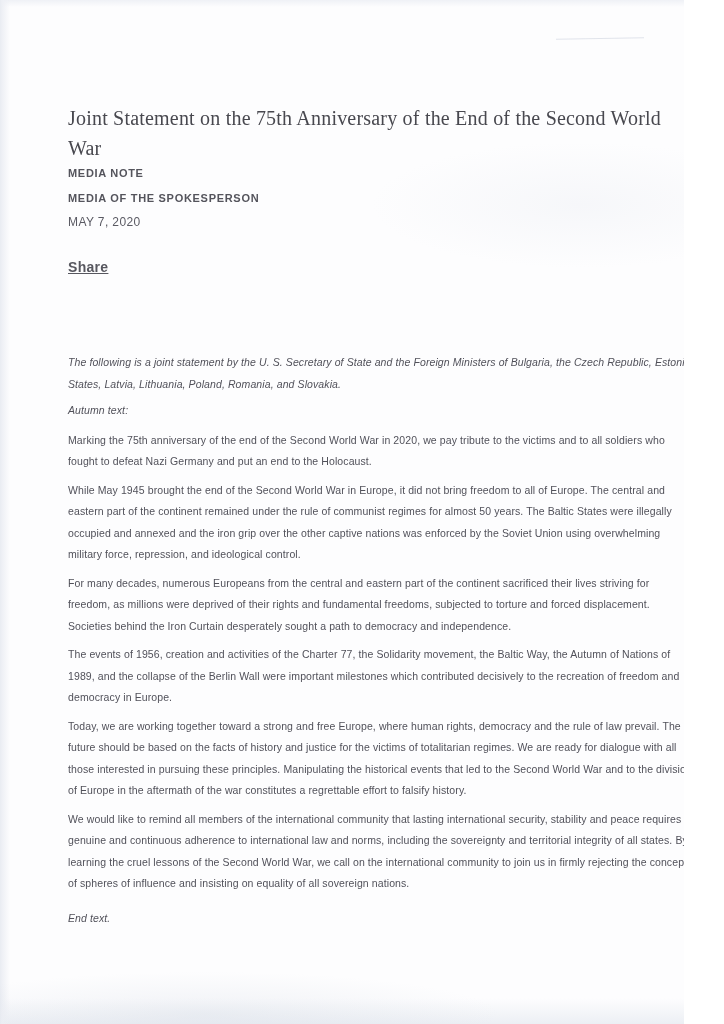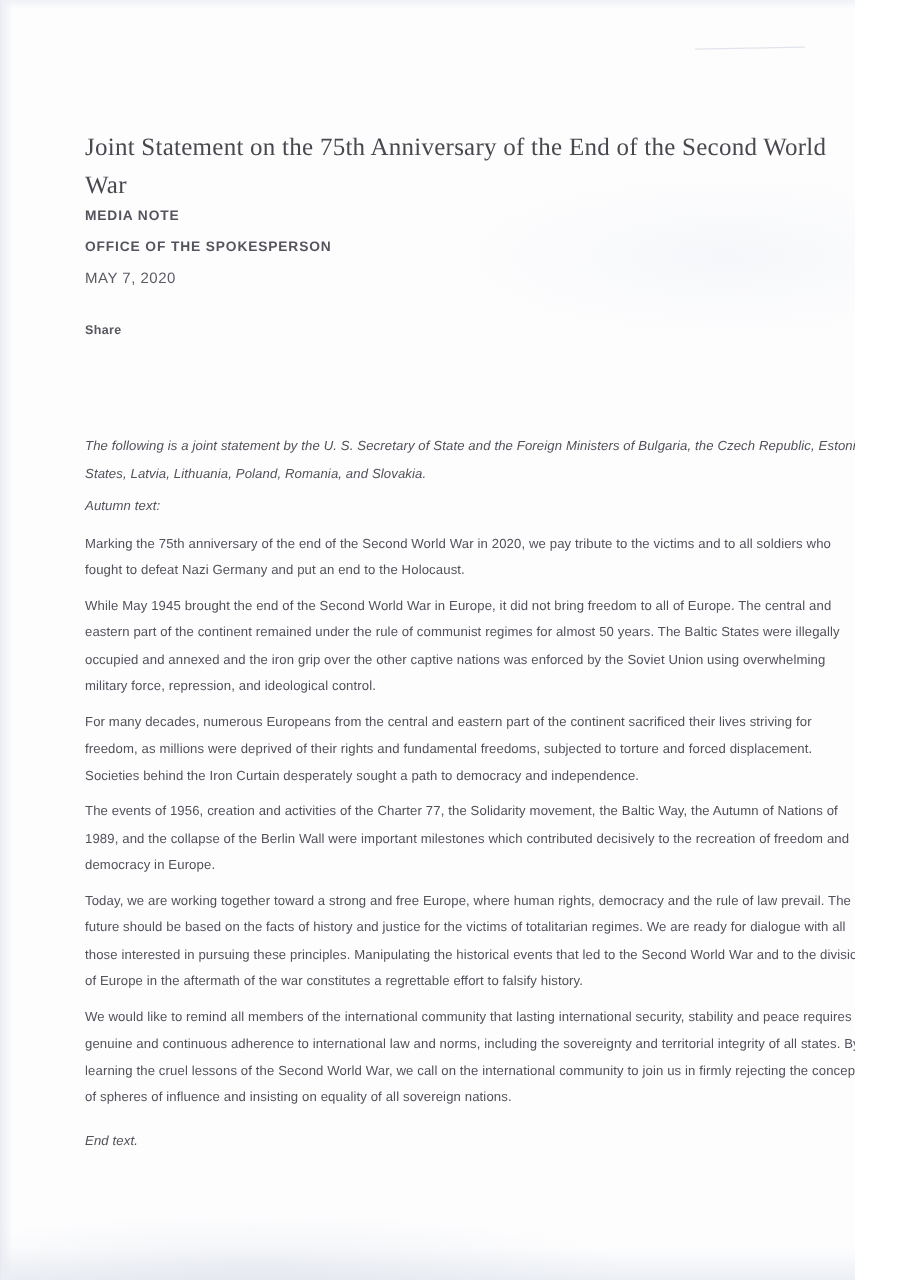--- a/index.html
+++ b/index.html
@@ -41,25 +41,26 @@
     margin: 0;
   }
   .office { margin-top: 13px; }
   .date {
     font-size: 12px;
     letter-spacing: 0.4px;
     color: #5a5a63;
     margin-top: 11px;
   }
   .share {
-    font-size: 10px;
+    font-size: 14px;
     font-weight: bold;
     letter-spacing: 0.3px;
     color: #57575f;
     margin-top: 30px;
+    text-decoration: underline;
   }
   .bodytext p {
     font-size: 10.5px;
     line-height: 21.5px;
     letter-spacing: 0.1px;
     margin: 0;
     color: #51515a;
   }
   .intro {
     font-style: italic;
@@ -83,21 +84,21 @@
 </head>
 <body>
 
 <div class="scan">
   <div class="artifact-scratch"></div>
 
   <main class="content">
     <h1 class="title">Joint Statement on the 75th Anniversary of the End of the Second World War</h1>
 
     <div class="kicker">MEDIA NOTE</div>
-    <div class="office">OFFICE OF THE SPOKESPERSON</div>
+    <div class="office">MEDIA OF THE SPOKESPERSON</div>
     <div class="date">MAY 7, 2020</div>
 
     <div class="share">Share</div>
 
     <div class="bodytext">
       <p class="intro">The following is a joint statement by the U. S. Secretary of State and the Foreign Ministers of Bulgaria, the Czech Republic, Estonia, States, Latvia, Lithuania, Poland, Romania, and Slovakia.</p>
       <p class="marker begin">Autumn text:</p>
       <p class="para first">Marking the 75th anniversary of the end of the Second World War in 2020, we pay tribute to the victims and to all soldiers who fought to defeat Nazi Germany and put an end to the Holocaust.</p>
       <p class="para">While May 1945 brought the end of the Second World War in Europe, it did not bring freedom to all of Europe. The central and eastern part of the continent remained under the rule of communist regimes for almost 50 years. The Baltic States were illegally occupied and annexed and the iron grip over the other captive nations was enforced by the Soviet Union using overwhelming military force, repression, and ideological control.</p>
       <p class="para">For many decades, numerous Europeans from the central and eastern part of the continent sacrificed their lives striving for freedom, as millions were deprived of their rights and fundamental freedoms, subjected to torture and forced displacement. Societies behind the Iron Curtain desperately sought a path to democracy and independence.</p>

